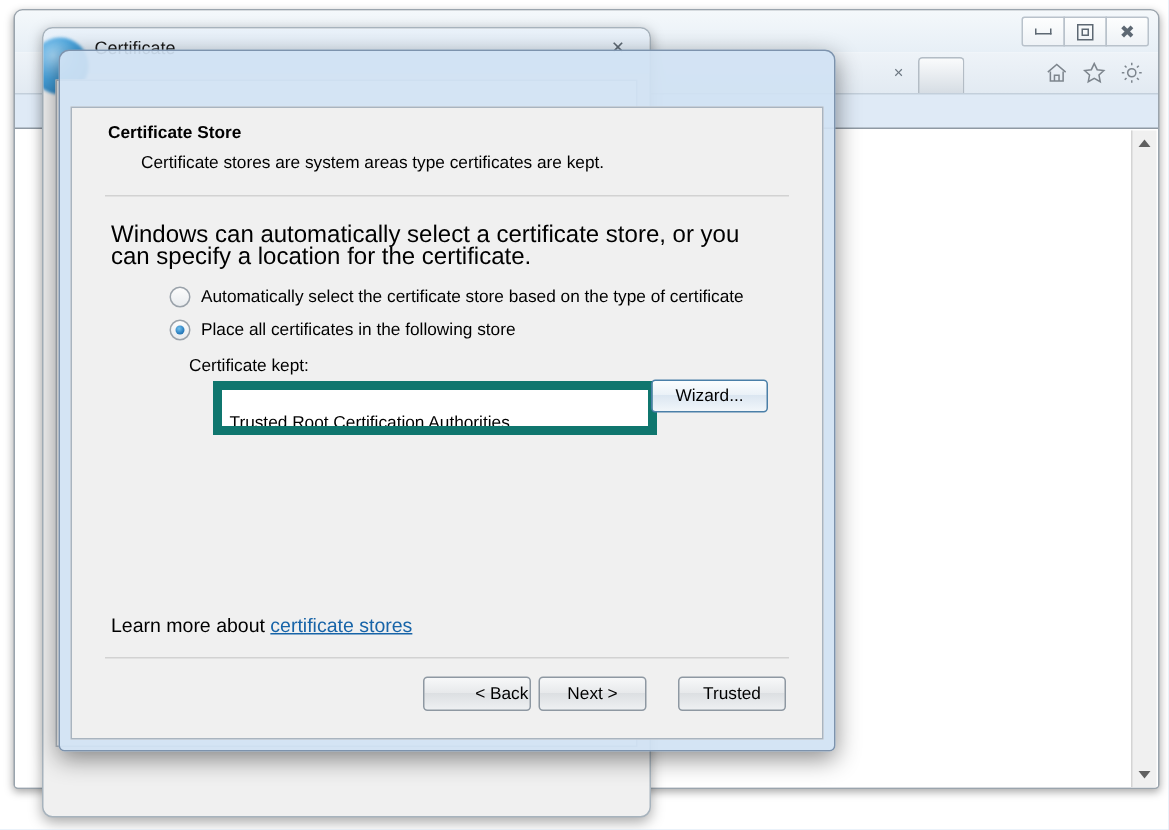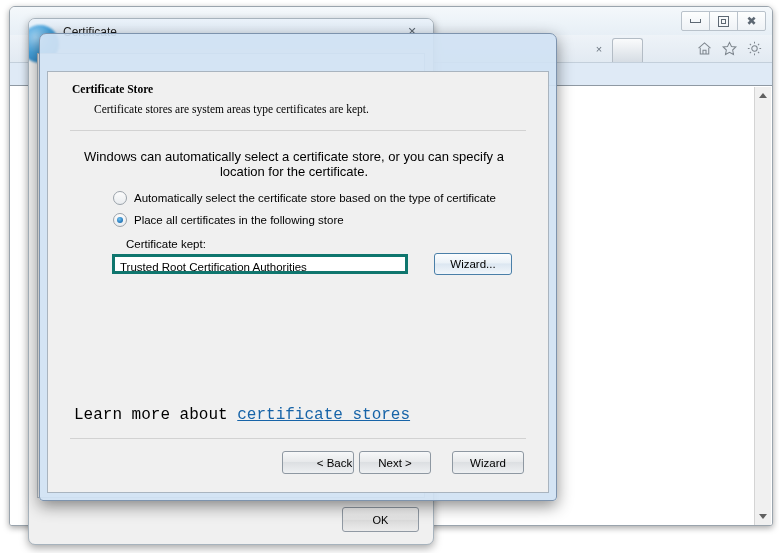--- a/index.html
+++ b/index.html
@@ -282,21 +282,20 @@
     right: 7px;
     bottom: 7px;
     background: #f0f0f0;
     border: 1px solid #a9b4bf;
   }
 
   .wz-header {
     position: absolute;
     left: 0; top: 0; right: 0;
     height: 54px;
-    font-family: Liberation Serif, serif;
   }
   .wz-header-title {
     position: absolute;
     left: 24px;
     top: 11px;
     font-size: 11.5px;
     font-weight: bold;
     color: #000;
   }
   .wz-header-sub {
@@ -321,24 +320,23 @@
     left: 0;
     top: 59px;
     right: 0;
     bottom: 54px;
   }
   .wz-intro {
     position: absolute;
     left: 26px;
     top: 18px;
     width: 440px;
-    font-size: 13px;
+    font-size: 16px;
     line-height: 15px;
     color: #000;
-    text-align: center;
   }
   .radio-row {
     position: absolute;
     display: flex;
     align-items: center;
     gap: 7px;
     font-size: 11.5px;
     color: #000;
   }
   .radio-row.r1 { left: 65px; top: 60px; }
@@ -362,29 +360,29 @@
   }
   .store-label {
     position: absolute;
     left: 78px;
     top: 107px;
     font-size: 11.5px;
     color: #000;
   }
   .store-input {
     position: absolute;
-    left: 64px;
+    left: 94px;
     top: 123px;
     width: 296px;
     height: 20px;
-    border: 3px solid #0f766e;
+    border: 6px solid #0f766e;
     background: #ffffff;
     font-size: 11.5px;
     color: #000;
-    padding: 0 5px;
+    padding: 12px 5px;
     line-height: 20px;
     box-sizing: border-box;
     white-space: nowrap;
     overflow: hidden;
   }
   .browse-btn {
     position: absolute;
     left: 386px;
     top: 122px;
     width: 78px;
@@ -396,23 +394,22 @@
     color: #000;
     display: flex;
     align-items: center;
     justify-content: center;
     box-sizing: border-box;
   }
   .learn-more {
     position: absolute;
     left: 26px;
     bottom: 14px;
-    font-size: 16px;
-    color: #000;
-    font-family: Liberation Mono, monospace;
+    font-size: 13px;
+    color: #000;
   }
   .learn-more a {
     color: #1764a8;
     text-decoration: underline;
   }
 
   .wz-footer {
     position: absolute;
     left: 0; right: 0; bottom: 0;
     height: 53px;
@@ -495,21 +492,20 @@
   </div>
 </div>
 
 <div class="cert-dialog">
   <div class="cert-dialog-titlebar">
     <div class="cert-orb"></div>
     <div class="cert-dialog-title">Certificate</div>
     <div class="cert-dialog-close">✕</div>
   </div>
   <div class="cert-dialog-body"></div>
-  <div class="cert-ok-btn">OK</div>
 </div>
 
 <div class="wizard">
 
 
   <div class="wizard-inner">
 
     <div class="wz-header">
       <div class="wz-header-title">Certificate Store</div>
       <div class="wz-header-sub">Certificate stores are system areas type certificates are kept.</div>
@@ -539,16 +535,16 @@
       <div class="learn-more">
         <span>Learn more about </span><a href="#">certificate stores</a>
       </div>
     </div>
 
     <div class="wz-rule bottom"></div>
 
     <div class="wz-footer">
       <div class="wz-btn back">&lt; Back</div>
       <div class="wz-btn next">Next &gt;</div>
-      <div class="wz-btn cancel">Wizard</div>
+      <div class="wz-btn cancel">Trusted</div>
     </div>
   </div>
 </div>
 
 </body></html>

